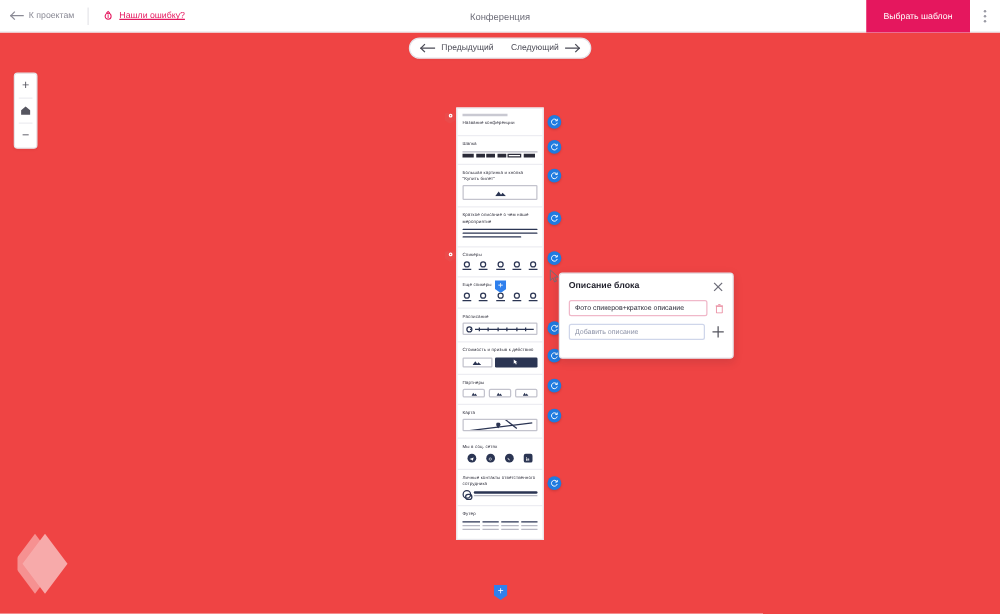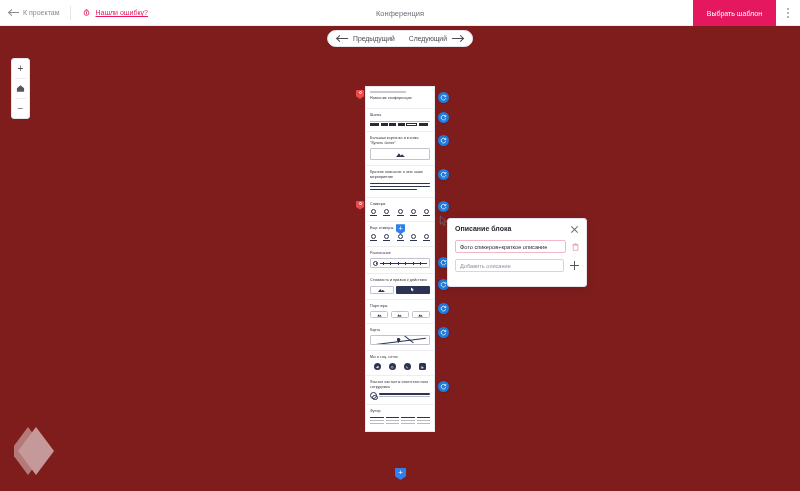--- a/index.html
+++ b/index.html
@@ -2,21 +2,21 @@
 <html><head>
 <meta charset="utf-8">
 <style>
   * { box-sizing: border-box; margin: 0; padding: 0; }
   html, body {
     width: 800px; height: 491px;
     font-family: "Liberation Sans", sans-serif;
     background: #f7f7f9;
     overflow: hidden;
   }
-  .app { position: relative; width: 800px; height: 491px; background: #7f1d1d; }
+  .app { position: relative; width: 800px; height: 491px; background: #ef4444; }
 
   
   .topbar {
     position: absolute; top: 0; left: 0; width: 800px; height: 26px;
     background: #ffffff; border-bottom: 1px solid #ececf0;
     display: flex; align-items: center;
   }
   .tb-left { display: flex; align-items: center; padding-left: 9px; gap: 0; }
   .back-link {
     display: flex; align-items: center; gap: 4px;

